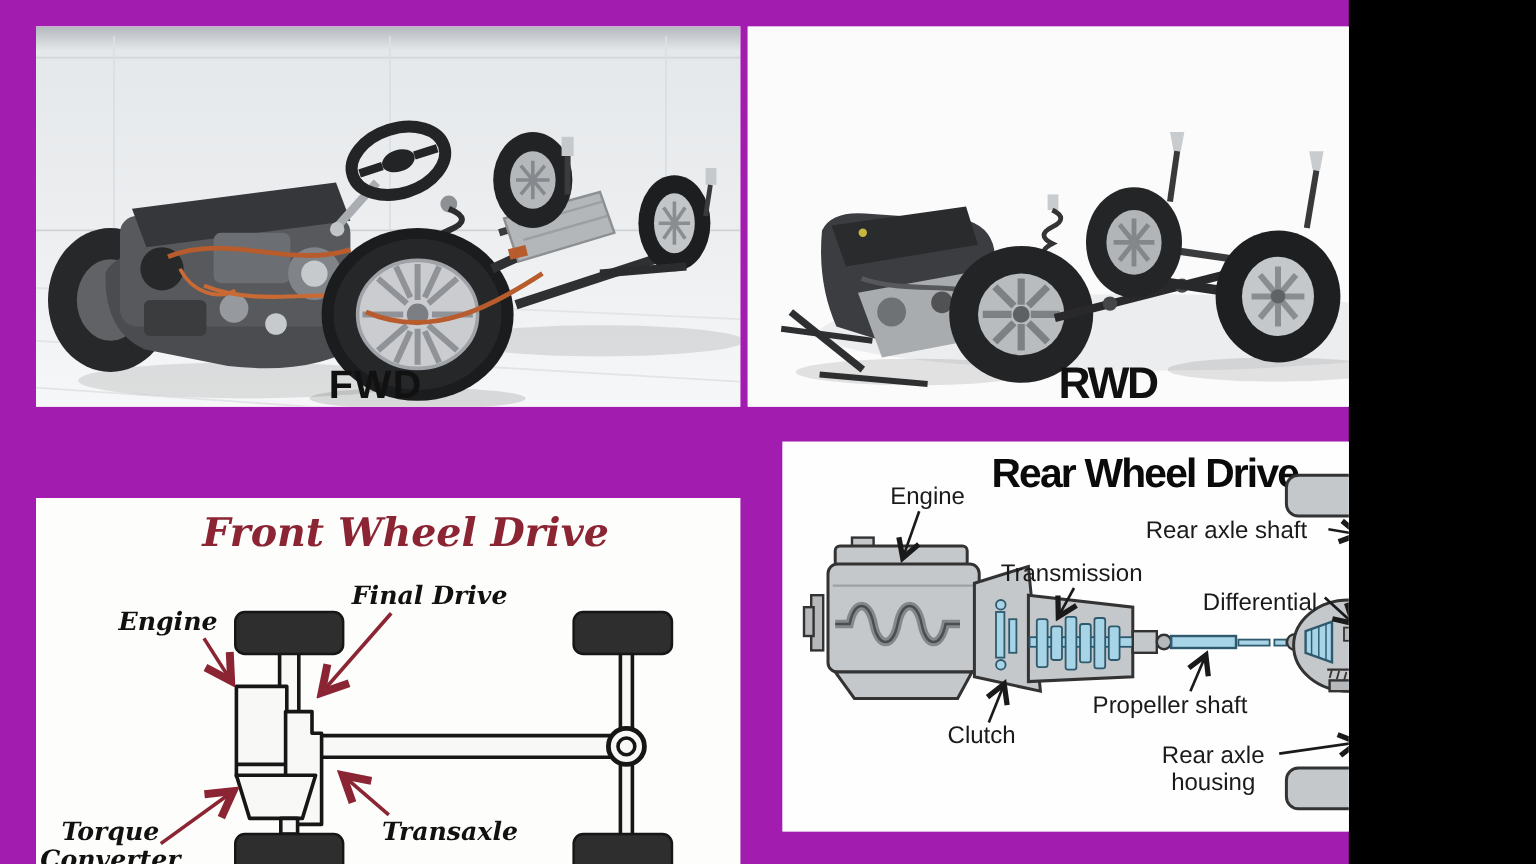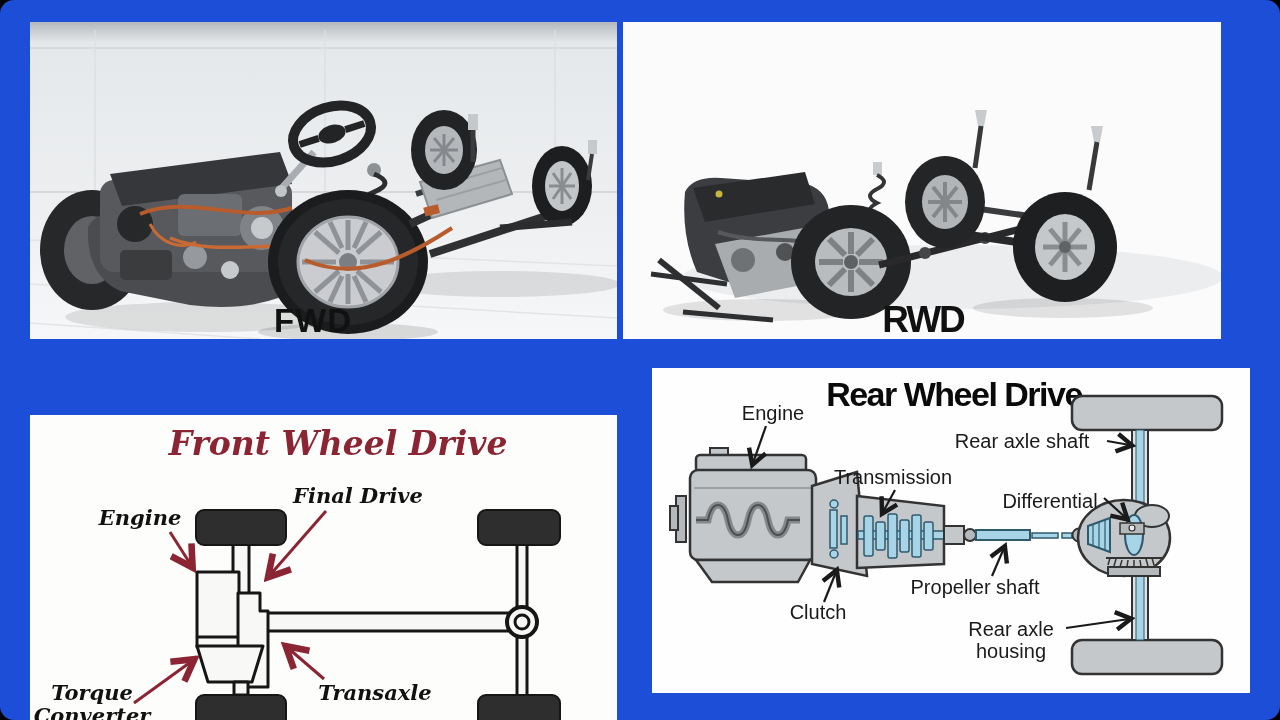--- a/index.html
+++ b/index.html
@@ -1,17 +1,17 @@
 <!DOCTYPE html>
 <html><head>
 <meta charset="utf-8">
 <style>
   html,body{margin:0;padding:0;background:#000;}
-  .frame{position:relative;width:1280px;height:720px;background:#1d4ed8;overflow:hidden;
-         font-family:"Liberation Sans",sans-serif;border-radius:14px;}
+  .frame{position:relative;width:1124px;height:720px;background:#a21caf;overflow:hidden;
+         font-family:"Liberation Sans",sans-serif;}
   .quad{position:absolute;overflow:hidden;background:#fff;}
   #q-fwd-photo {left:30px; top:22px;  width:587px;height:317px;}
   #q-rwd-photo {left:623px;top:22px;  width:598px;height:317px;}
   #q-fwd-diag  {left:30px; top:368px; width:587px;height:327px;margin-top:47px;}
   #q-rwd-diag  {left:652px;top:368px; width:598px;height:325px;}
   svg{display:block;}
   text{user-select:none;}
   .photo-caption{font-family:"Liberation Sans",sans-serif;font-weight:bold;}
   .serifIt{font-family:"DejaVu Serif","Liberation Serif",serif;font-weight:bold;font-style:italic;}
   .sansLbl{font-family:"Liberation Sans",sans-serif;}

